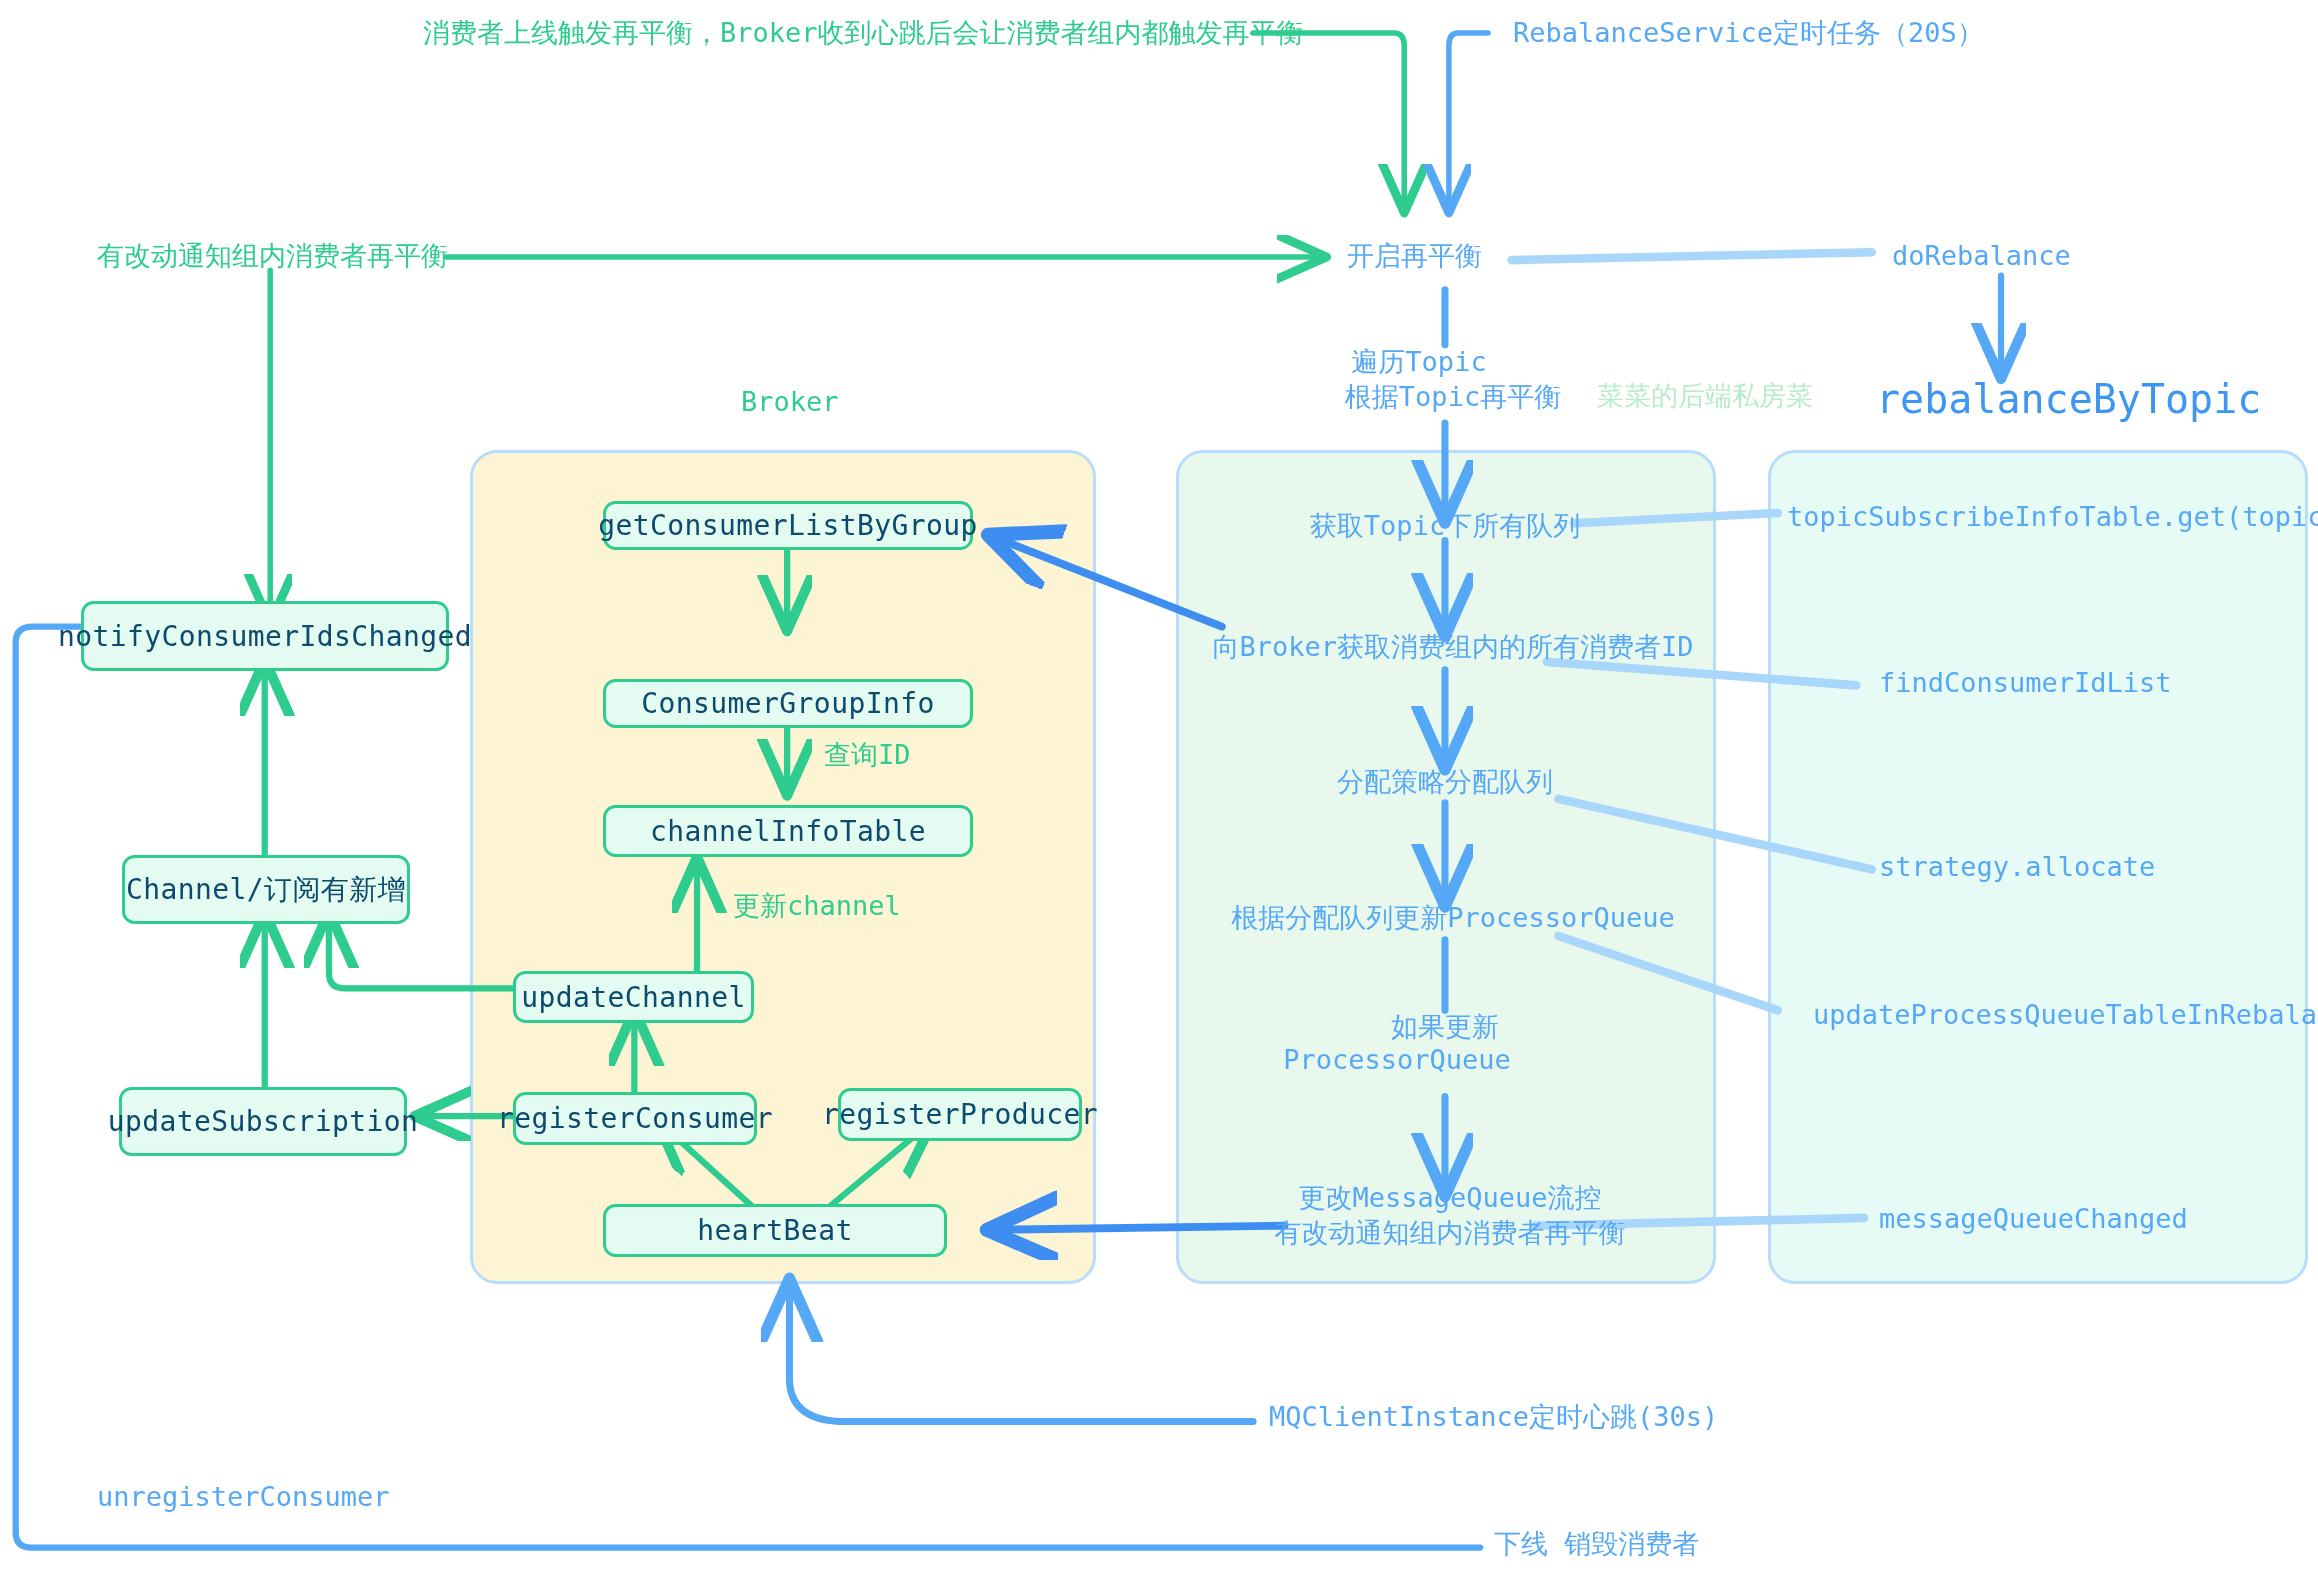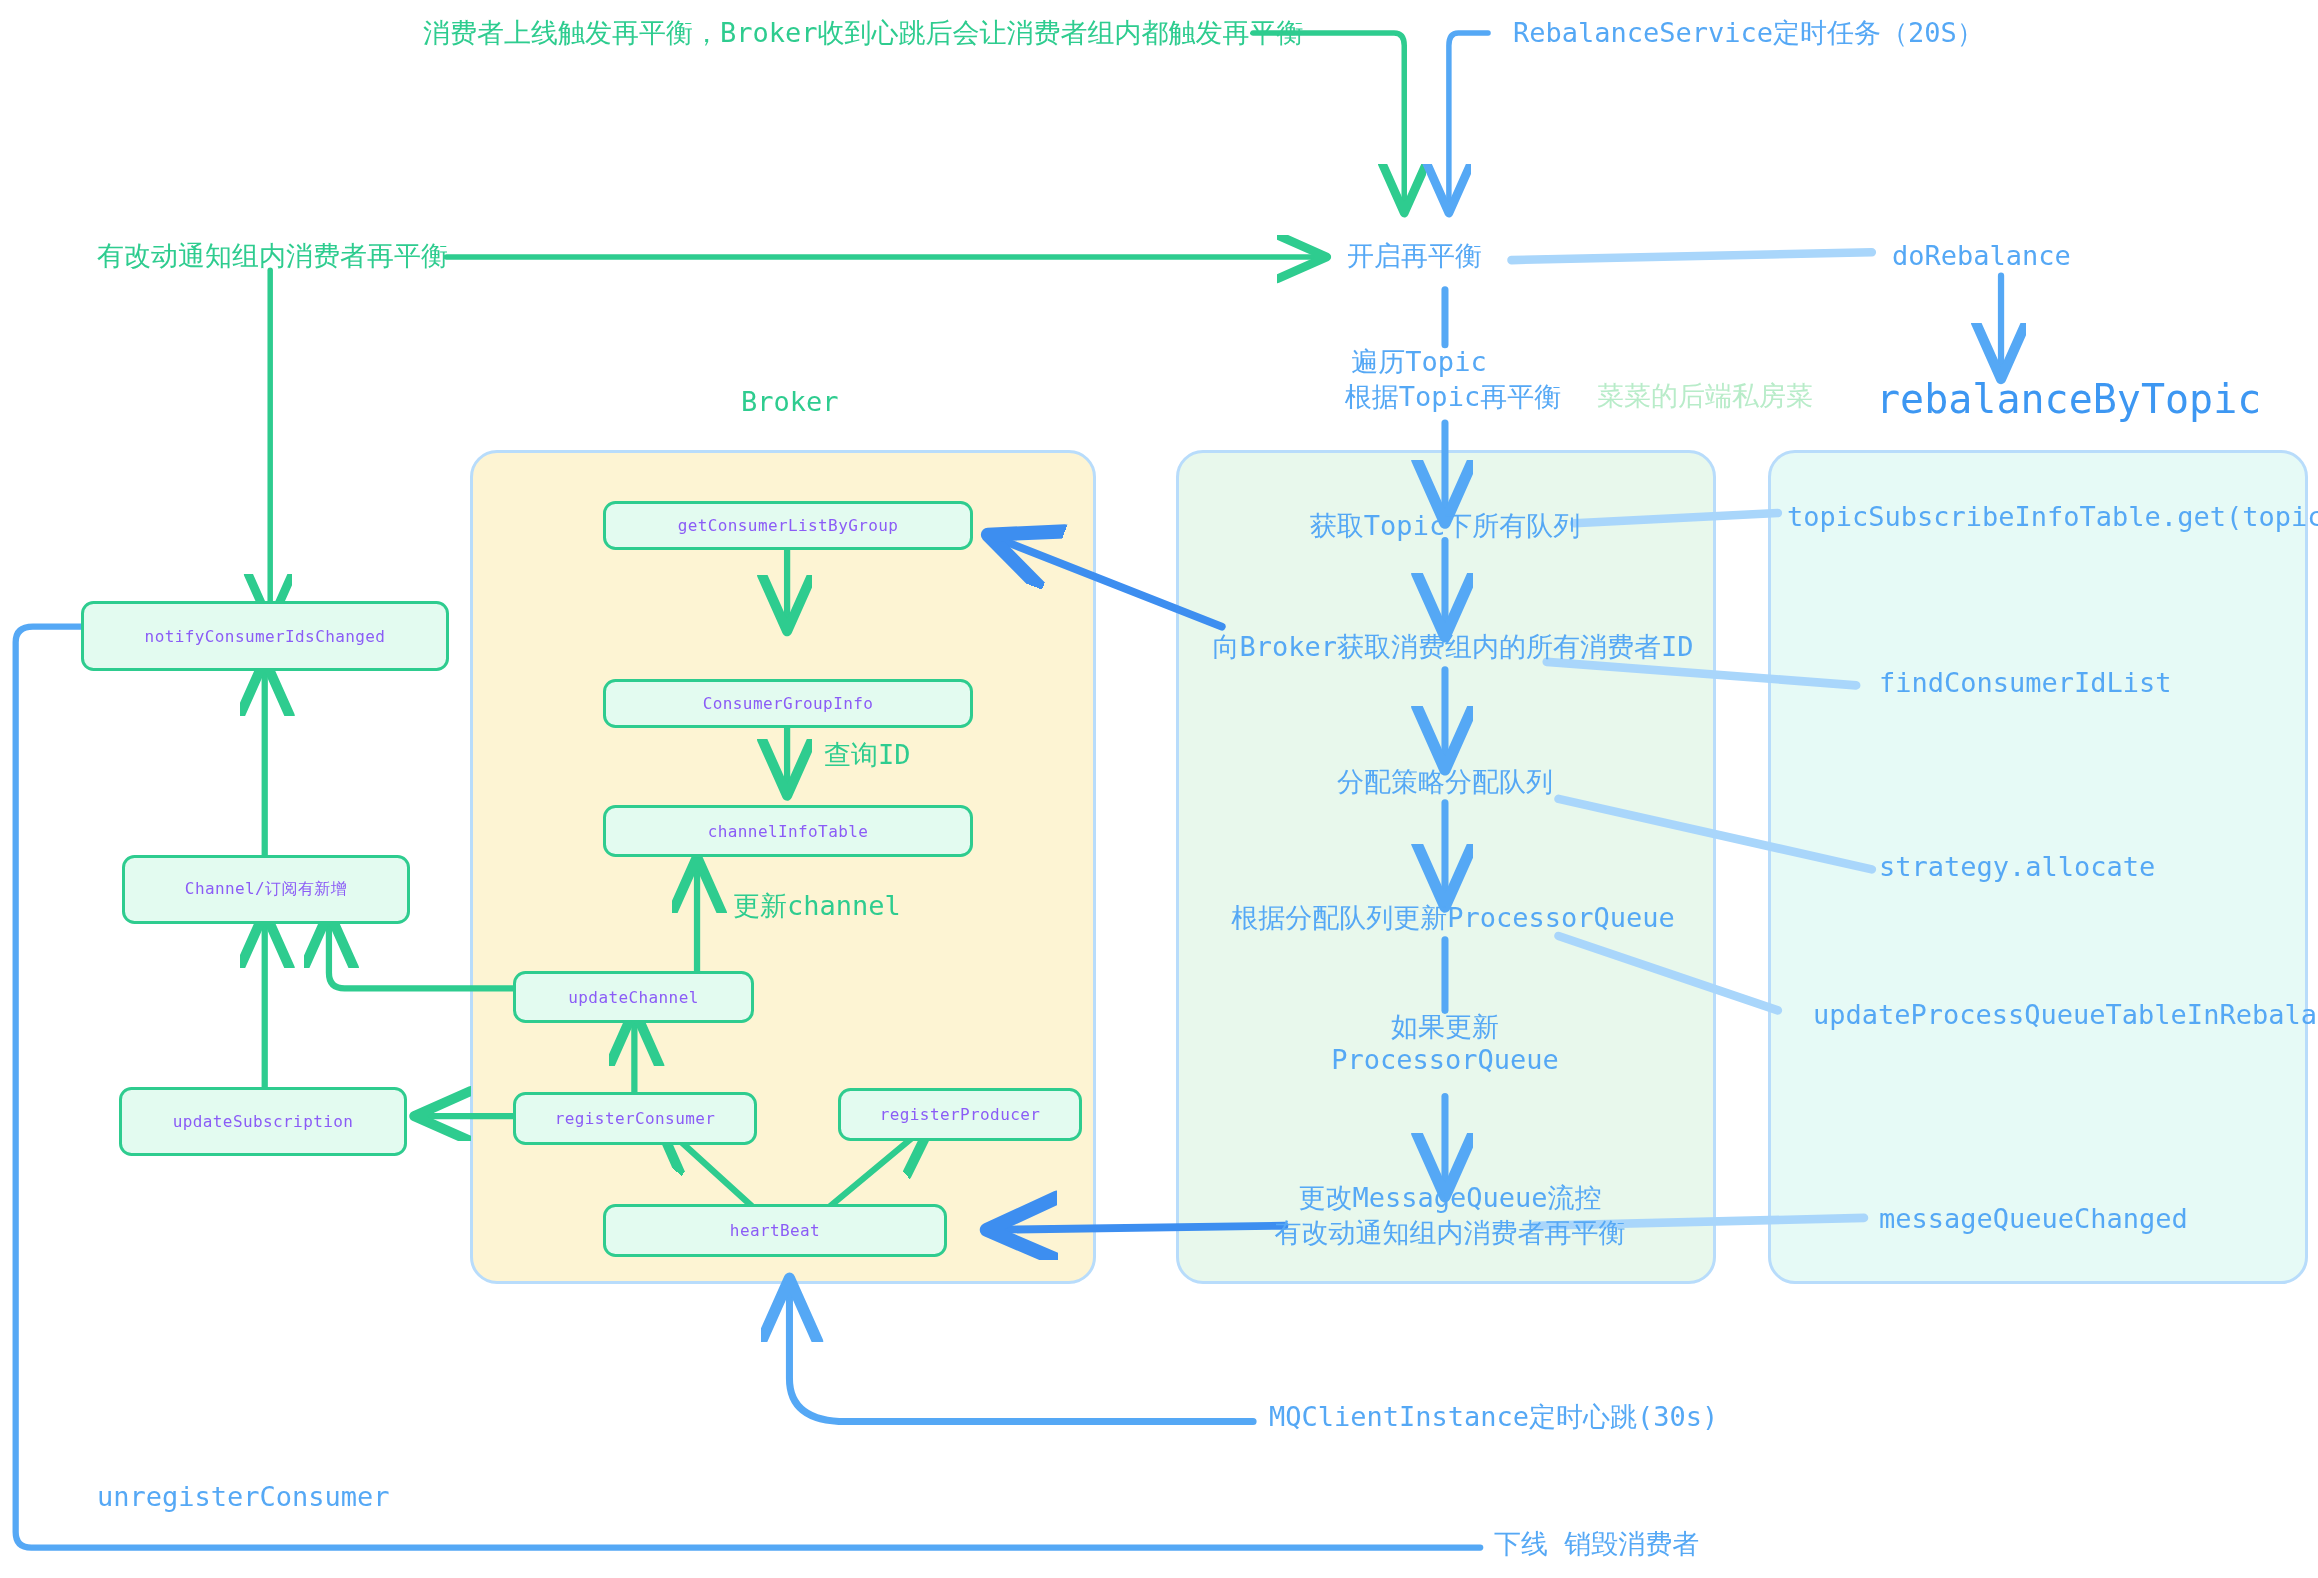--- a/index.html
+++ b/index.html
@@ -9,23 +9,23 @@
   }
   #canvas{position:absolute;left:0;top:0;width:2319px;height:1579px;}
   svg.layer{position:absolute;left:0;top:0;width:2319px;height:1579px;pointer-events:none;}
 
   .node{
     position:absolute;
     box-sizing:border-box;
     background:#e3fbf0;
     border:3.9px solid #2ecc8f;
     border-radius:12.5px;
-    color:#8b5cf6;
+    color:#0c4a6e;
     display:flex;align-items:center;justify-content:center;
-    font-size:16px;
+    font-size:28px;
     letter-spacing:0.4px;
     white-space:nowrap;
     font-family:"DejaVu Sans Mono","Liberation Mono",monospace;
   }
   .panel{
     position:absolute;box-sizing:border-box;border-radius:27px;
   }
   .panel-broker{
     background:#fdf4d3;border:3.9px solid #b8dcfb;
   }
@@ -146,21 +146,21 @@
 
   <div class="txt t-green med" style="left:741px;top:385px;"></div>
   <div class="txt t-green med" style="left:741px;top:385px;">Broker</div>
 
   <div class="txt t-blue med center" style="left:1445px;top:509px;">获取Topic下所有队列</div>
   <div class="txt t-blue med center" style="left:1453px;top:630px;">向Broker获取消费组内的所有消费者ID</div>
   <div class="txt t-blue med center" style="left:1445px;top:765px;">分配策略分配队列</div>
   <div class="txt t-blue med center" style="left:1453px;top:901px;">根据分配队列更新ProcessorQueue</div>
 
   <div class="txt t-blue med center" style="left:1445px;top:1010px;">如果更新</div>
-  <div class="txt t-blue med center" style="left:1445px;top:1043px;">ProcessorQueue</div>
+  <div class="txt t-blue med center" style="left:1397px;top:1043px;">ProcessorQueue</div>
 
   <div class="txt t-blue med center" style="left:1450px;top:1181px;text-align:center;">更改MessageQueue流控
 有改动通知组内消费者再平衡</div>
 
   <div class="txt t-blue med" style="left:1787px;top:500px;">topicSubscribeInfoTable.get(topic)</div>
   <div class="txt t-blue med" style="left:1879px;top:666px;">findConsumerIdList</div>
   <div class="txt t-blue med" style="left:1879px;top:850px;">strategy.allocate</div>
   <div class="txt t-blue med" style="left:1813px;top:998px;">updateProcessQueueTableInRebalance</div>
   <div class="txt t-blue med" style="left:1879px;top:1202px;">messageQueueChanged</div>
 

